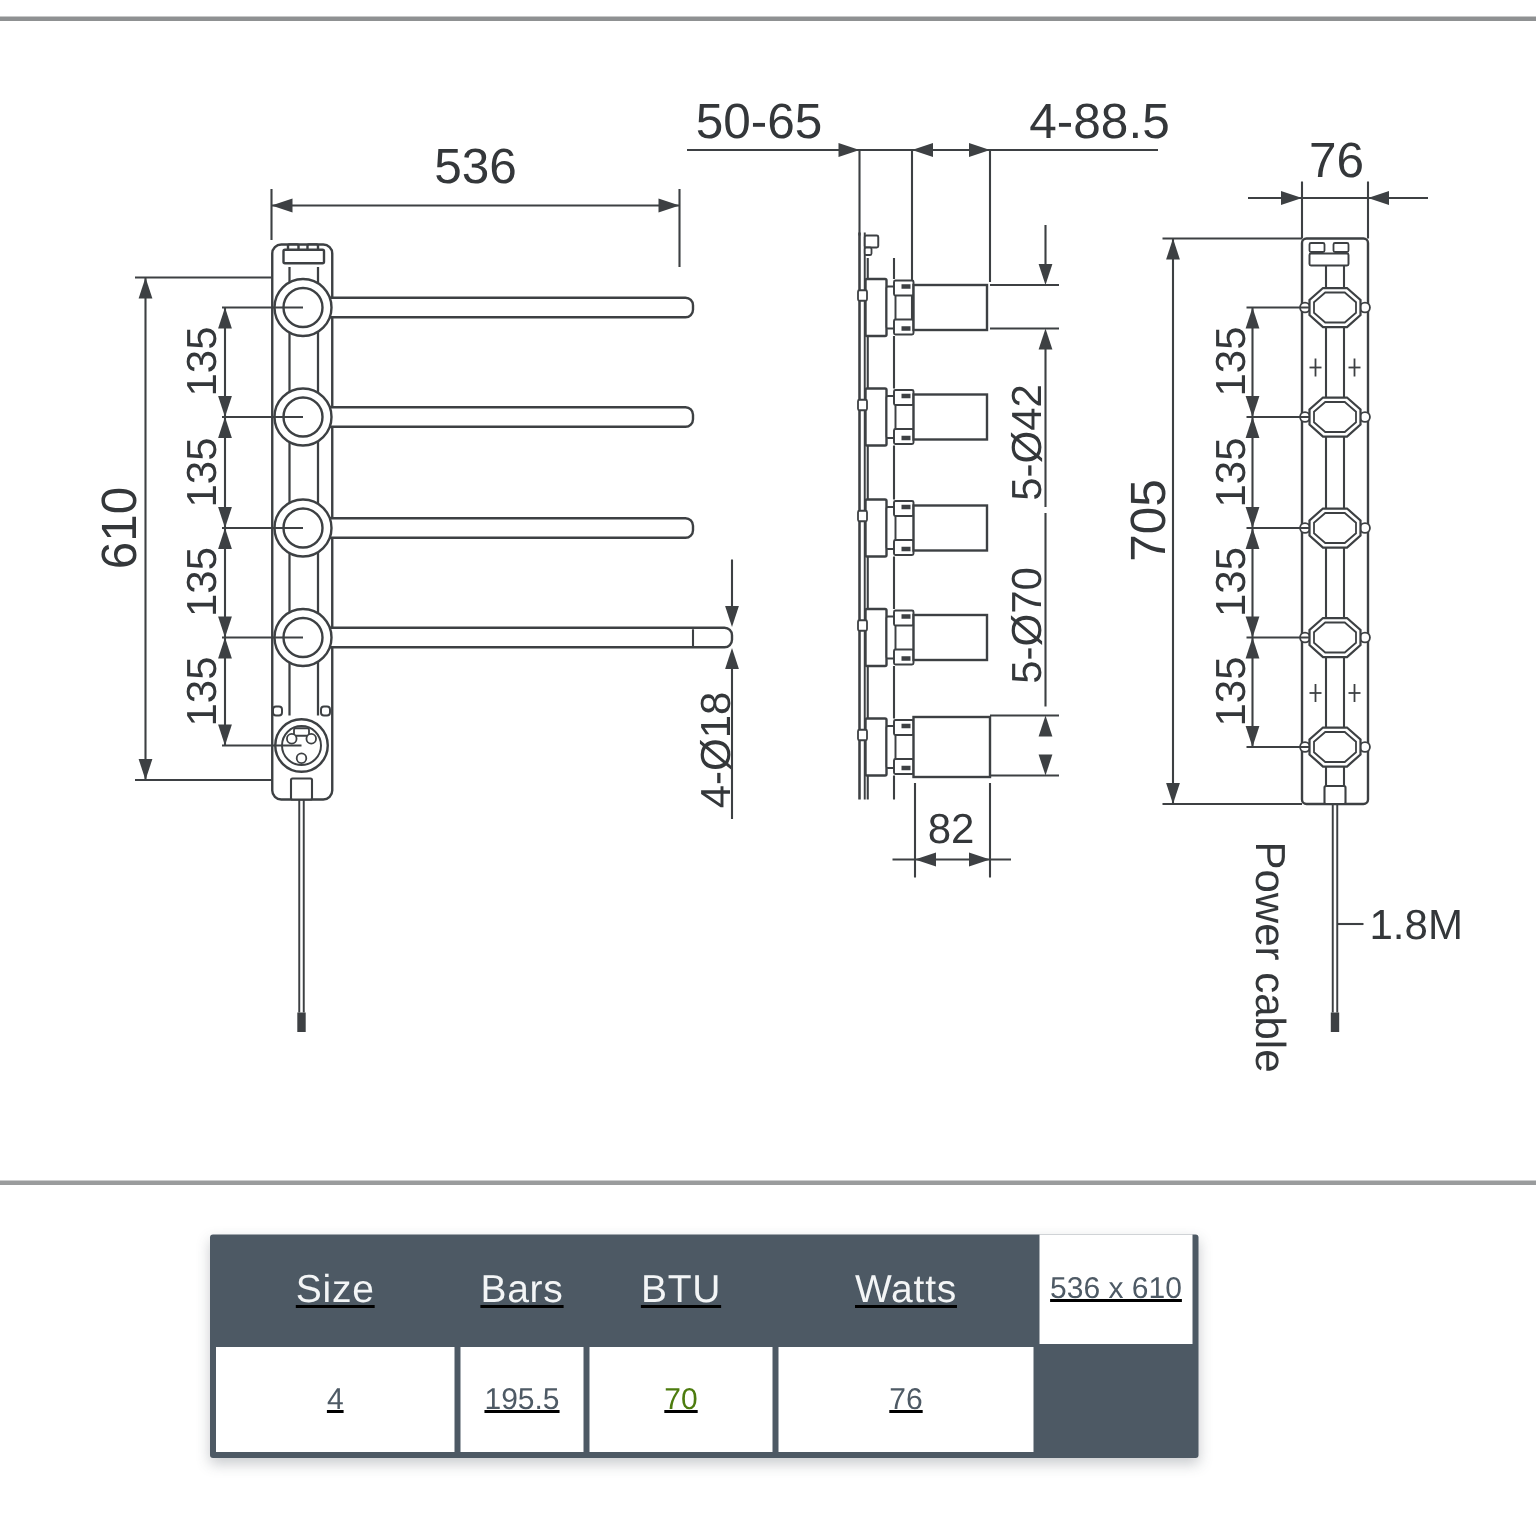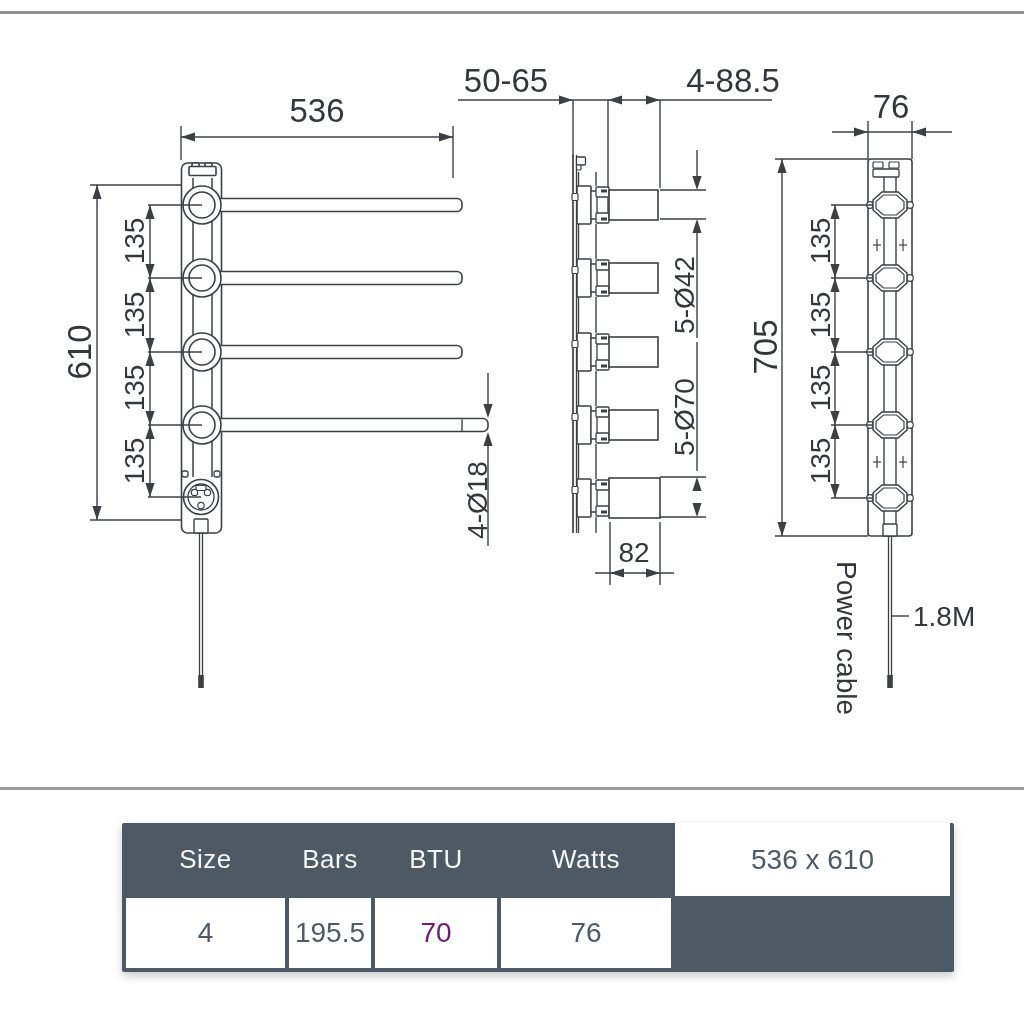--- a/index.html
+++ b/index.html
@@ -9,31 +9,32 @@
   }
   .sep{position:absolute;left:0;width:1024px;background:#9a9c9d;}
   #sep-top{top:11px;height:3px;background:#8f9192;}
   #sep-bottom{top:787px;height:3px;}
   #drawing{position:absolute;left:0;top:0;}
   #drawing text{fill:#34373a;}
   .t33{font-size:33px;}
   .t28{font-size:28px;}
   
   #spec-table{
-    position:absolute;left:122px;top:823px;width:832px;height:149px;
+    position:absolute;left:140px;top:823px;width:659px;height:149px;
     box-sizing:border-box;border-radius:2px;
     display:grid;grid-template-columns:159px 82px 122px 170px 1fr;
     grid-template-rows:73px 1fr;column-gap:4px;row-gap:2px;
     padding:0 4px 4px 4px;
     box-shadow:0 4px 9px rgba(60,70,80,.28);
+    text-decoration:underline;
   }
   .hcell{display:flex;align-items:center;justify-content:center;
     font-size:26px;letter-spacing:.5px;}
   .vcell{background:#ffffff;display:flex;align-items:center;justify-content:center;
-    font-size:28px;}
+    font-size:20px;}
 </style>
 </head>
 <body>
 
 <div class="sep" id="sep-top"></div>
 <div class="sep" id="sep-bottom"></div>
 
 <svg id="drawing" width="1024" height="790" viewBox="0 0 1024 790">
   <g id="geo">
       <line x1="181" y1="137" x2="453" y2="137" stroke="#3d4043" stroke-width="1.4"></line>
@@ -274,15 +275,15 @@
 </svg>
 
 <div id="spec-table" style="background: rgb(77, 89, 100);">
   <div class="hcell" style="color: rgb(243, 245, 246);">Size</div>
   <div class="hcell" style="color: rgb(243, 245, 246);">Bars</div>
   <div class="hcell" style="color: rgb(243, 245, 246);">BTU</div>
   <div class="hcell" style="color: rgb(243, 245, 246);">Watts</div>
   <div class="vcell" style="color: rgb(78, 90, 101);">536 x 610</div>
   <div class="vcell" style="color: rgb(78, 90, 101);">4</div>
   <div class="vcell" style="color: rgb(78, 90, 101);">195.5</div>
-  <div class="vcell" style="color: #701a75;">70</div>
+  <div class="vcell" style="color: #4d7c0f;">70</div>
   <div class="vcell" style="color: rgb(78, 90, 101);">76</div>
 </div>
 
 </body></html>

